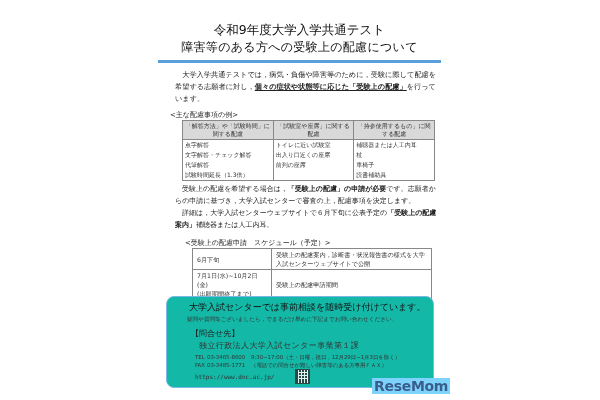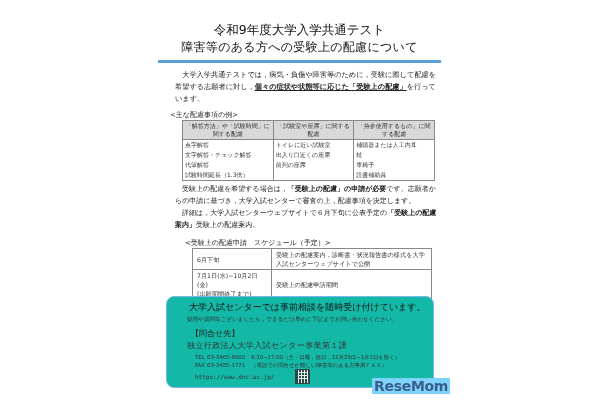--- a/index.html
+++ b/index.html
@@ -49,21 +49,21 @@
   }
   table.sched td { border: 1px solid #888; padding: 1px 4px; vertical-align: middle; }
   table.sched td.d { width: 70px; }
   .box {
     position: absolute; left: 166px; top: 296px; width: 266px; height: 90px;
     border: 1.5px solid #7ab7e6; border-radius: 8px; background: #14b8a6;
   }
   .box-head { position: absolute; left: 22px; top: 4px; font-size: 9px; line-height: 12px; color: #111; }
   .box-sub { position: absolute; left: 20px; top: 18px; font-size: 5.6px; line-height: 9px; color: #333; }
   .box-contact-label { position: absolute; left: 24px; top: 31px; font-size: 8px; line-height: 11px; color: #222; }
-  .box-org { position: absolute; left: 20px; top: 43px; font-size: 8px; line-height: 11px; color: #333; letter-spacing: 0.4px; }
+  .box-org { position: absolute; left: 32px; top: 43px; font-size: 8px; line-height: 11px; color: #333; letter-spacing: 0.4px; }
   .box-line { position: absolute; left: 28px; font-size: 5.4px; line-height: 7px; color: #333; white-space: nowrap; }
   .box-line span { display: inline-block; }
   .box-line .k { width: 12px; }
   .box-line .n { width: 44px; }
   .box-url { position: absolute; left: 28px; top: 76px; font-family: "DejaVu Sans Mono", monospace; font-size: 6px; line-height: 8px; color: #333; }
   .qr {
     position: absolute; left: 129px; top: 73px; width: 13px; height: 13px;
     background:
       repeating-linear-gradient(90deg, #333 0 2px, #fff 2px 3px),
       #fff;
@@ -124,21 +124,21 @@
     <tr class="last">
       <td class="c0">試験時間延長（1.3倍）</td>
       <td class="c1"></td>
       <td class="c2">読書補助具</td>
     </tr>
   </tbody>
     </table>
 
   <div class="body2">
     <p> <span>受験上の配慮を希望する場合は，</span><b>「受験上の配慮」の申請が必要</b><span>です。志願者からの申請に基づき，大学入試センターで審査の上，配慮事項を決定します。</span></p>
-    <p> <span>詳細は，大学入試センターウェブサイトで６月下旬に公表予定の</span><b>「受験上の配慮案内」</b><span>受験上の配慮案内。</span></p>
+    <p> <span>詳細は，大学入試センターウェブサイトで６月下旬に公表予定の</span><b>「受験上の配慮案内」</b><span>補聴器または人工内耳。</span></p>
   </div>
 
   <div class="section-label" style="left:185px; top:238px;">&lt;受験上の配慮申請　スケジュール（予定）&gt;</div>
 
   <table class="sched">
     <tbody>
         <tr>
       <td class="d" style="height:18px;"><span>6月下旬</span></td>
       <td>受験上の配慮案内，診断書・状況報告書の様式を大学入試センターウェブサイトで公開</td>
     </tr>

